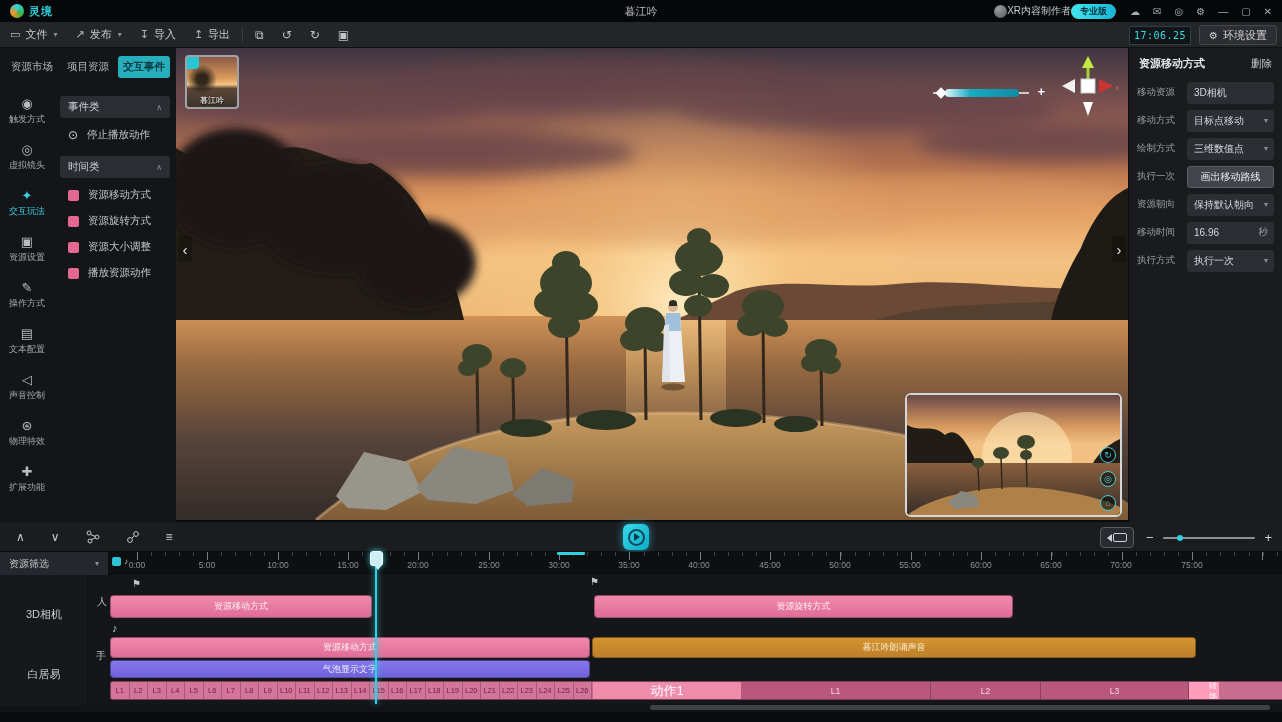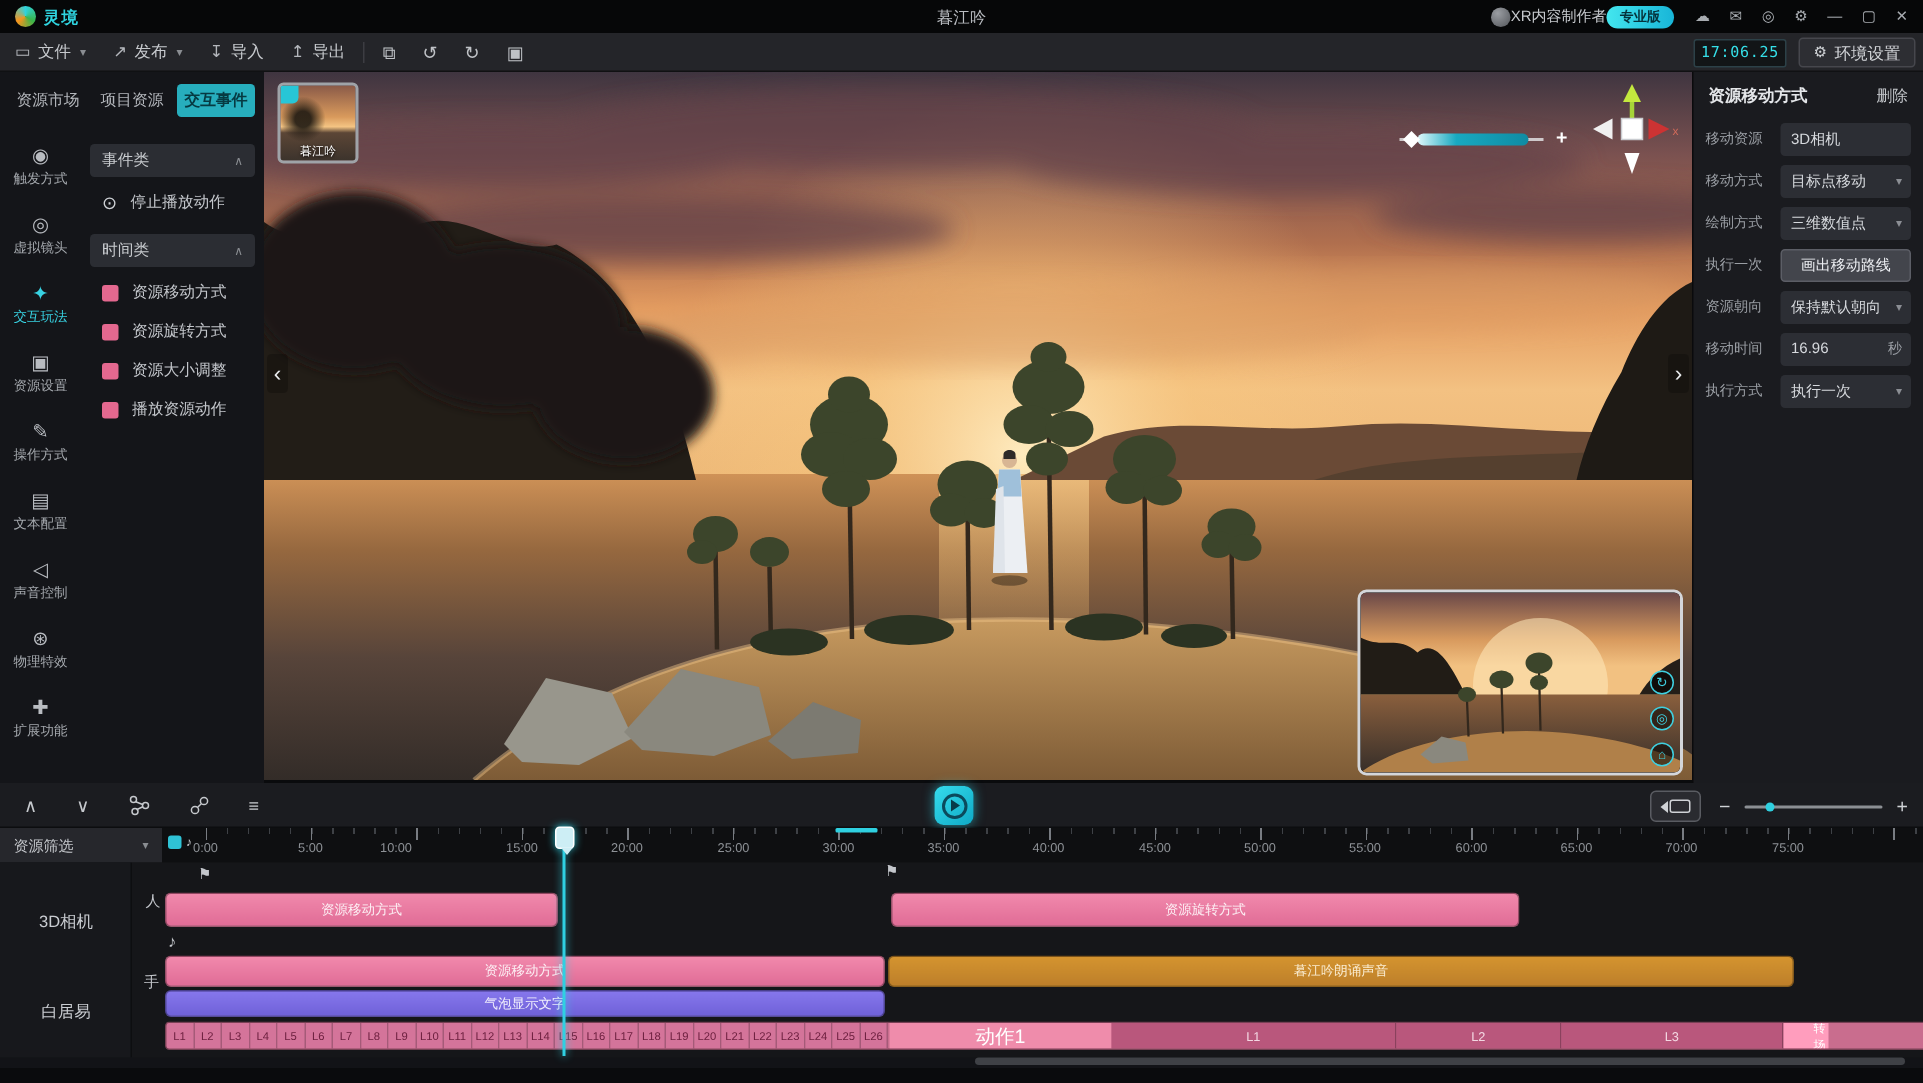--- a/index.html
+++ b/index.html
@@ -573,21 +573,21 @@
       <span class="f-caret">▾</span>
     </div>
     <div id="ruler">
       <div id="ruler-start">
         <span class="rs-badge"></span>
         <span class="rs-glyph">♪</span>
       </div>
       <div id="ruler-labels">
           <span class="ruler-label" style="left: 29px;">0:00</span>
           <span class="ruler-label" style="left: 99px;">5:00</span>
-          <span class="ruler-label" style="left: 156px;">10:00</span>
+          <span class="ruler-label" style="left: 170px;">10:00</span>
           <span class="ruler-label" style="left: 240px;">15:00</span>
           <span class="ruler-label" style="left: 310px;">20:00</span>
           <span class="ruler-label" style="left: 381px;">25:00</span>
           <span class="ruler-label" style="left: 451px;">30:00</span>
           <span class="ruler-label" style="left: 521px;">35:00</span>
           <span class="ruler-label" style="left: 591px;">40:00</span>
           <span class="ruler-label" style="left: 662px;">45:00</span>
           <span class="ruler-label" style="left: 732px;">50:00</span>
           <span class="ruler-label" style="left: 802px;">55:00</span>
           <span class="ruler-label" style="left: 873px;">60:00</span>

